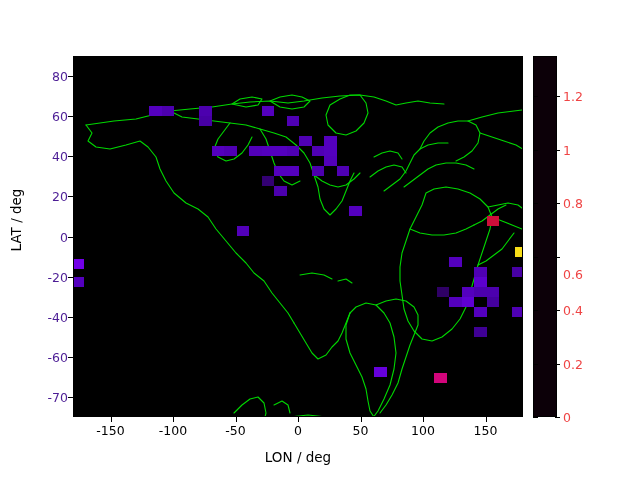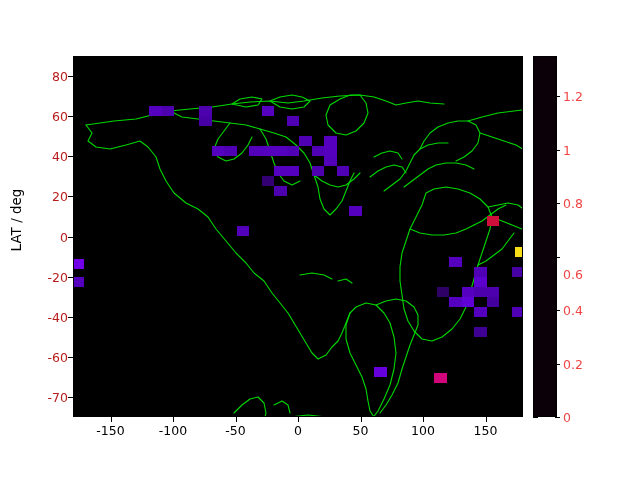--- a/index.html
+++ b/index.html
@@ -57,21 +57,21 @@
   .data-cell {
     position: absolute;
   }
   
   .ytick-label {
     position: absolute;
     right: 0;
     width: 60px;
     text-align: right;
     font-size: 12.5px;
-    color: #b91c1c;
+    color: #4c1d95;
     transform: translateY(-50%);
   }
   #ytick-labels {
     position: absolute;
     left: 4px;
     top: 56px;
     width: 64px;
     height: 361px;
   }
   .xtick-label {
@@ -304,20 +304,21 @@
       <div class="xtick-label" style="left: 225px;">0</div>
       <div class="tick-mark" style="top: -6px; height: 5px; width: 1px; left: 225px;"></div>
       <div class="xtick-label" style="left: 287.5px;">50</div>
       <div class="tick-mark" style="top: -6px; height: 5px; width: 1px; left: 287.5px;"></div>
       <div class="xtick-label" style="left: 350px;">100</div>
       <div class="tick-mark" style="top: -6px; height: 5px; width: 1px; left: 350px;"></div>
       <div class="xtick-label" style="left: 412.5px;">150</div>
       <div class="tick-mark" style="top: -6px; height: 5px; width: 1px; left: 412.5px;"></div>
     </div>
 
+  <div id="xlabel">LON / deg</div>
   <div id="ylabel">LAT / deg</div>
 
   <div id="colorbar-axes">
     <div id="colorbar-gradient" style="background: linear-gradient(rgb(12, 0, 8) 100%, rgb(30, 0, 53) 92%, rgb(61, 0, 144) 82%, rgb(97, 0, 216) 72%, rgb(123, 0, 238) 64%, rgb(164, 0, 230) 56%, rgb(196, 0, 216) 50%, rgb(212, 0, 154) 44%, rgb(204, 16, 48) 38%, rgb(194, 32, 0) 30%, rgb(211, 84, 0) 20%, rgb(236, 139, 0) 12%, rgb(247, 196, 0) 5%, rgb(248, 243, 43) 0%);"></div>
   </div>
   <div id="cb-tick-labels">
       <div class="cb-tick-label" style="top: 361px;">0</div>
       <div class="cb-tick-mark" style="left: -27px; top: 361px;"></div>
       <div class="cb-tick-mark" style="left: -5px; top: 361px;"></div>
       <div class="cb-tick-label" style="top: 307.519px;">0.2</div>

